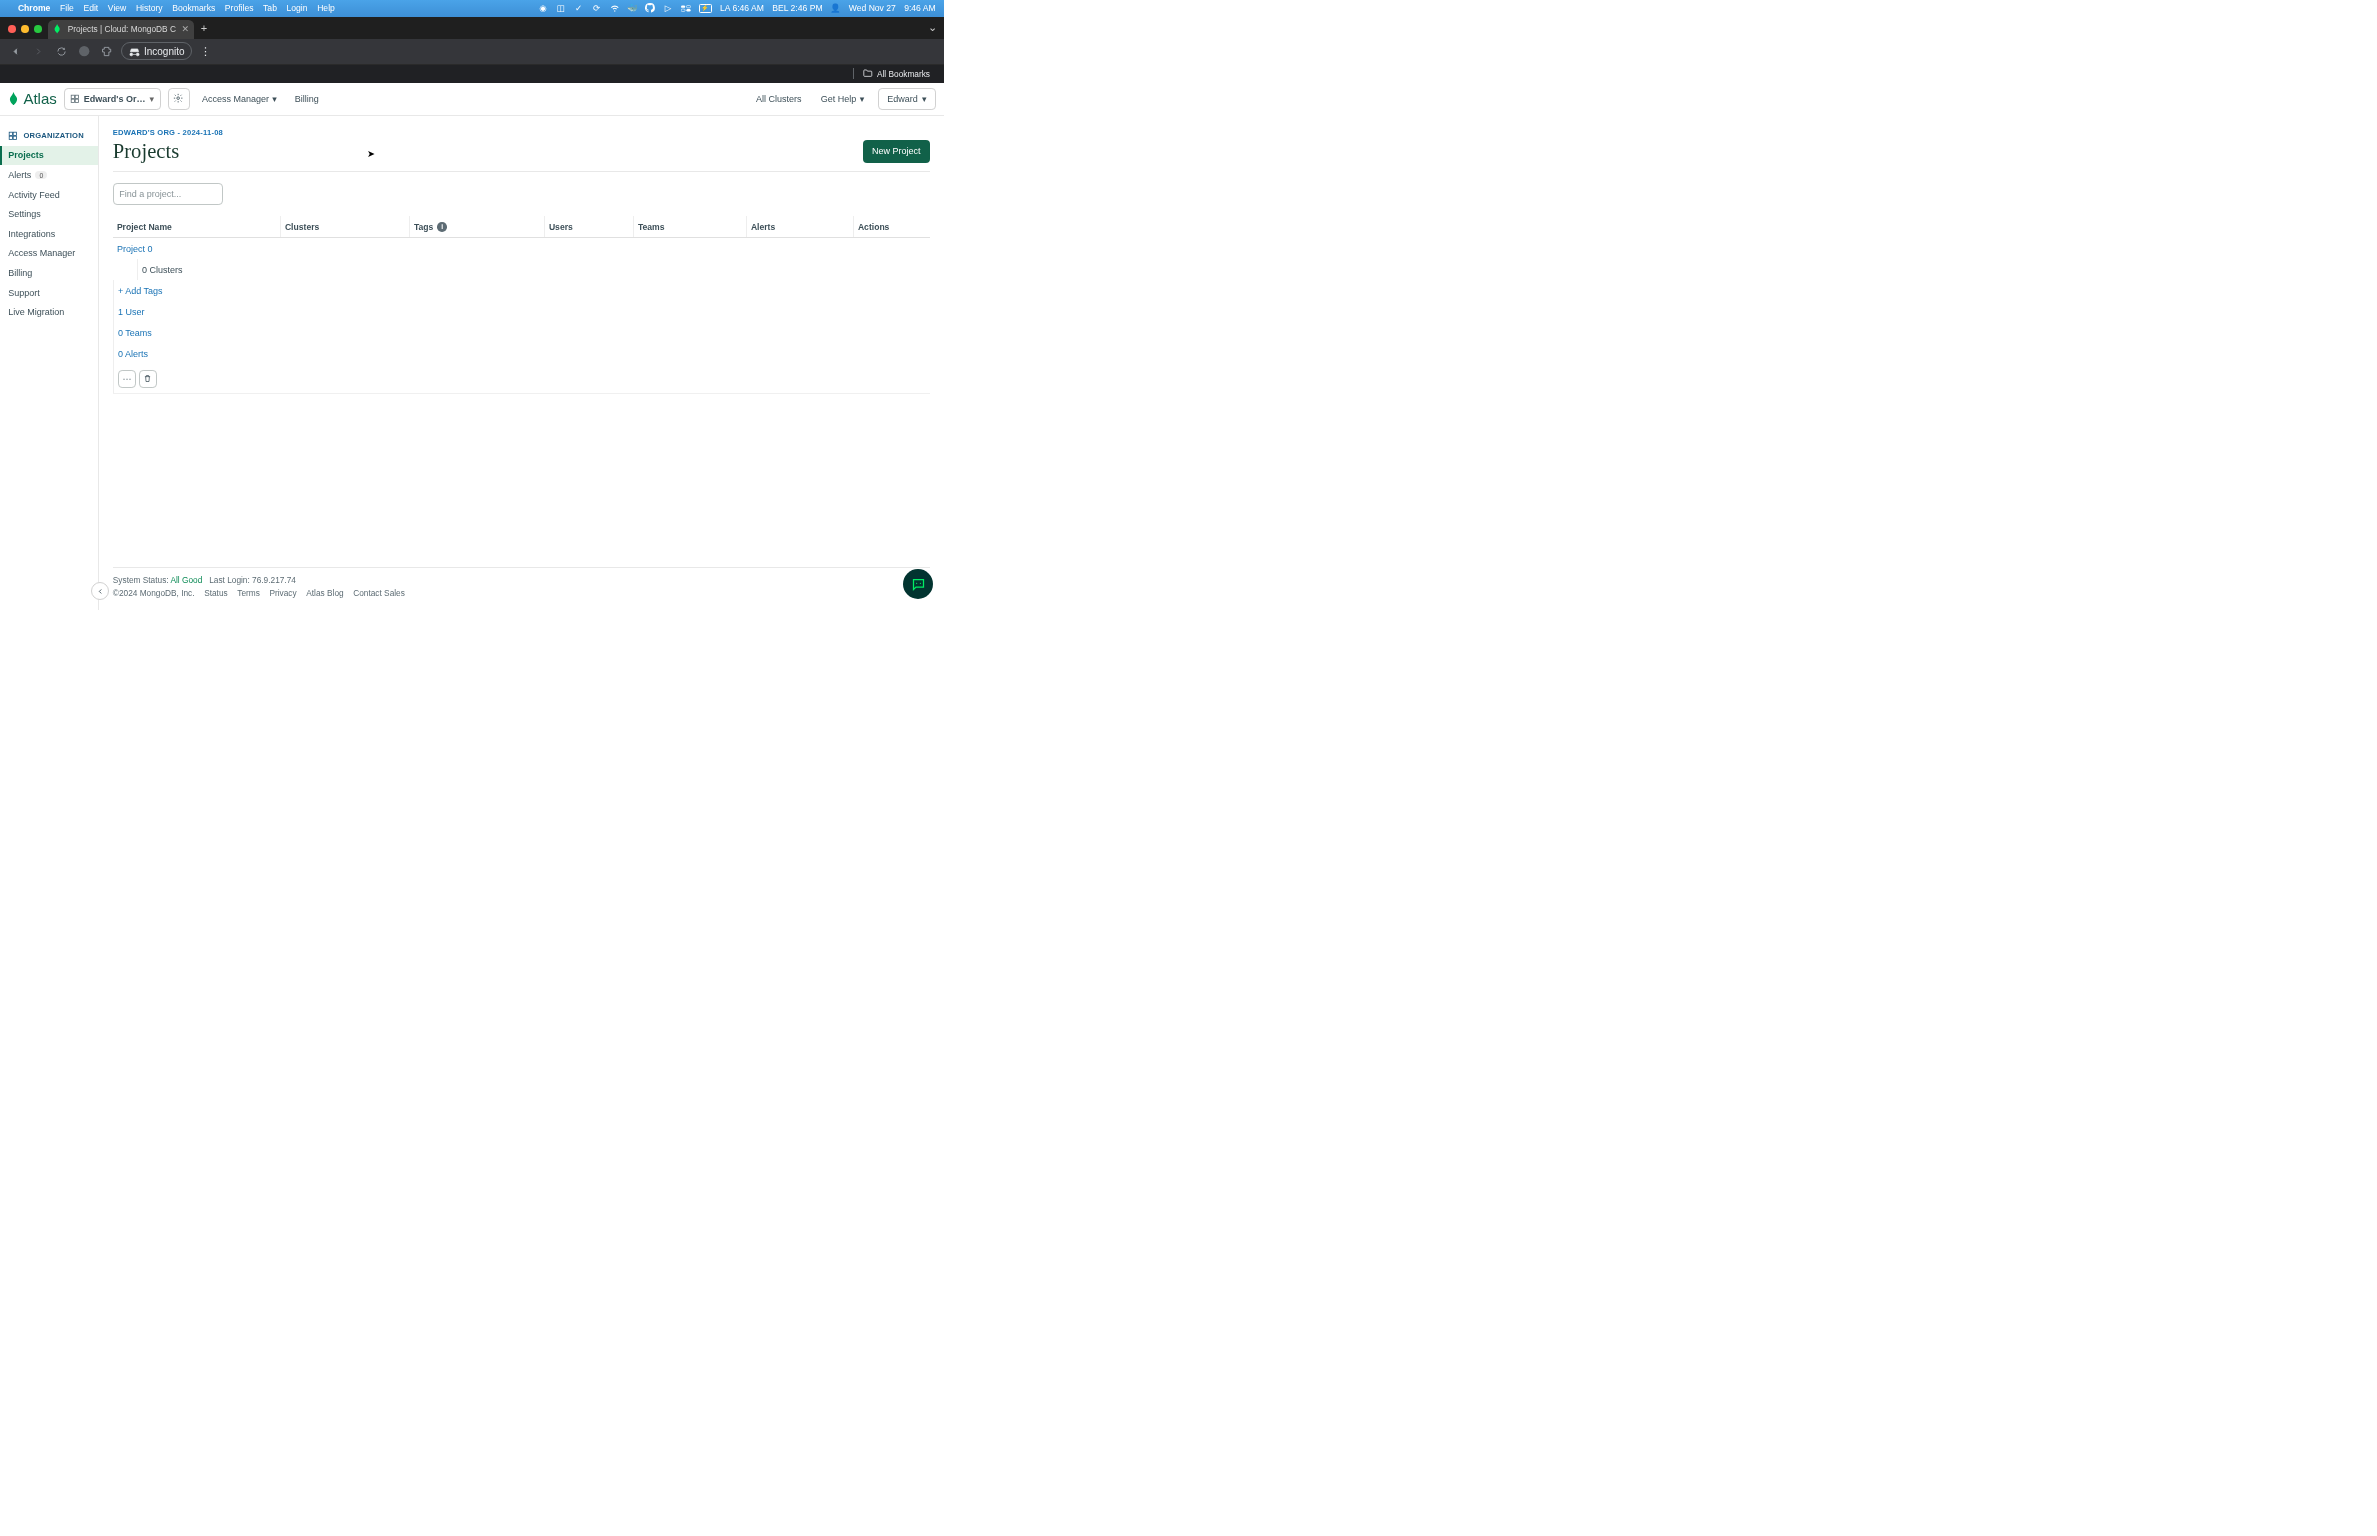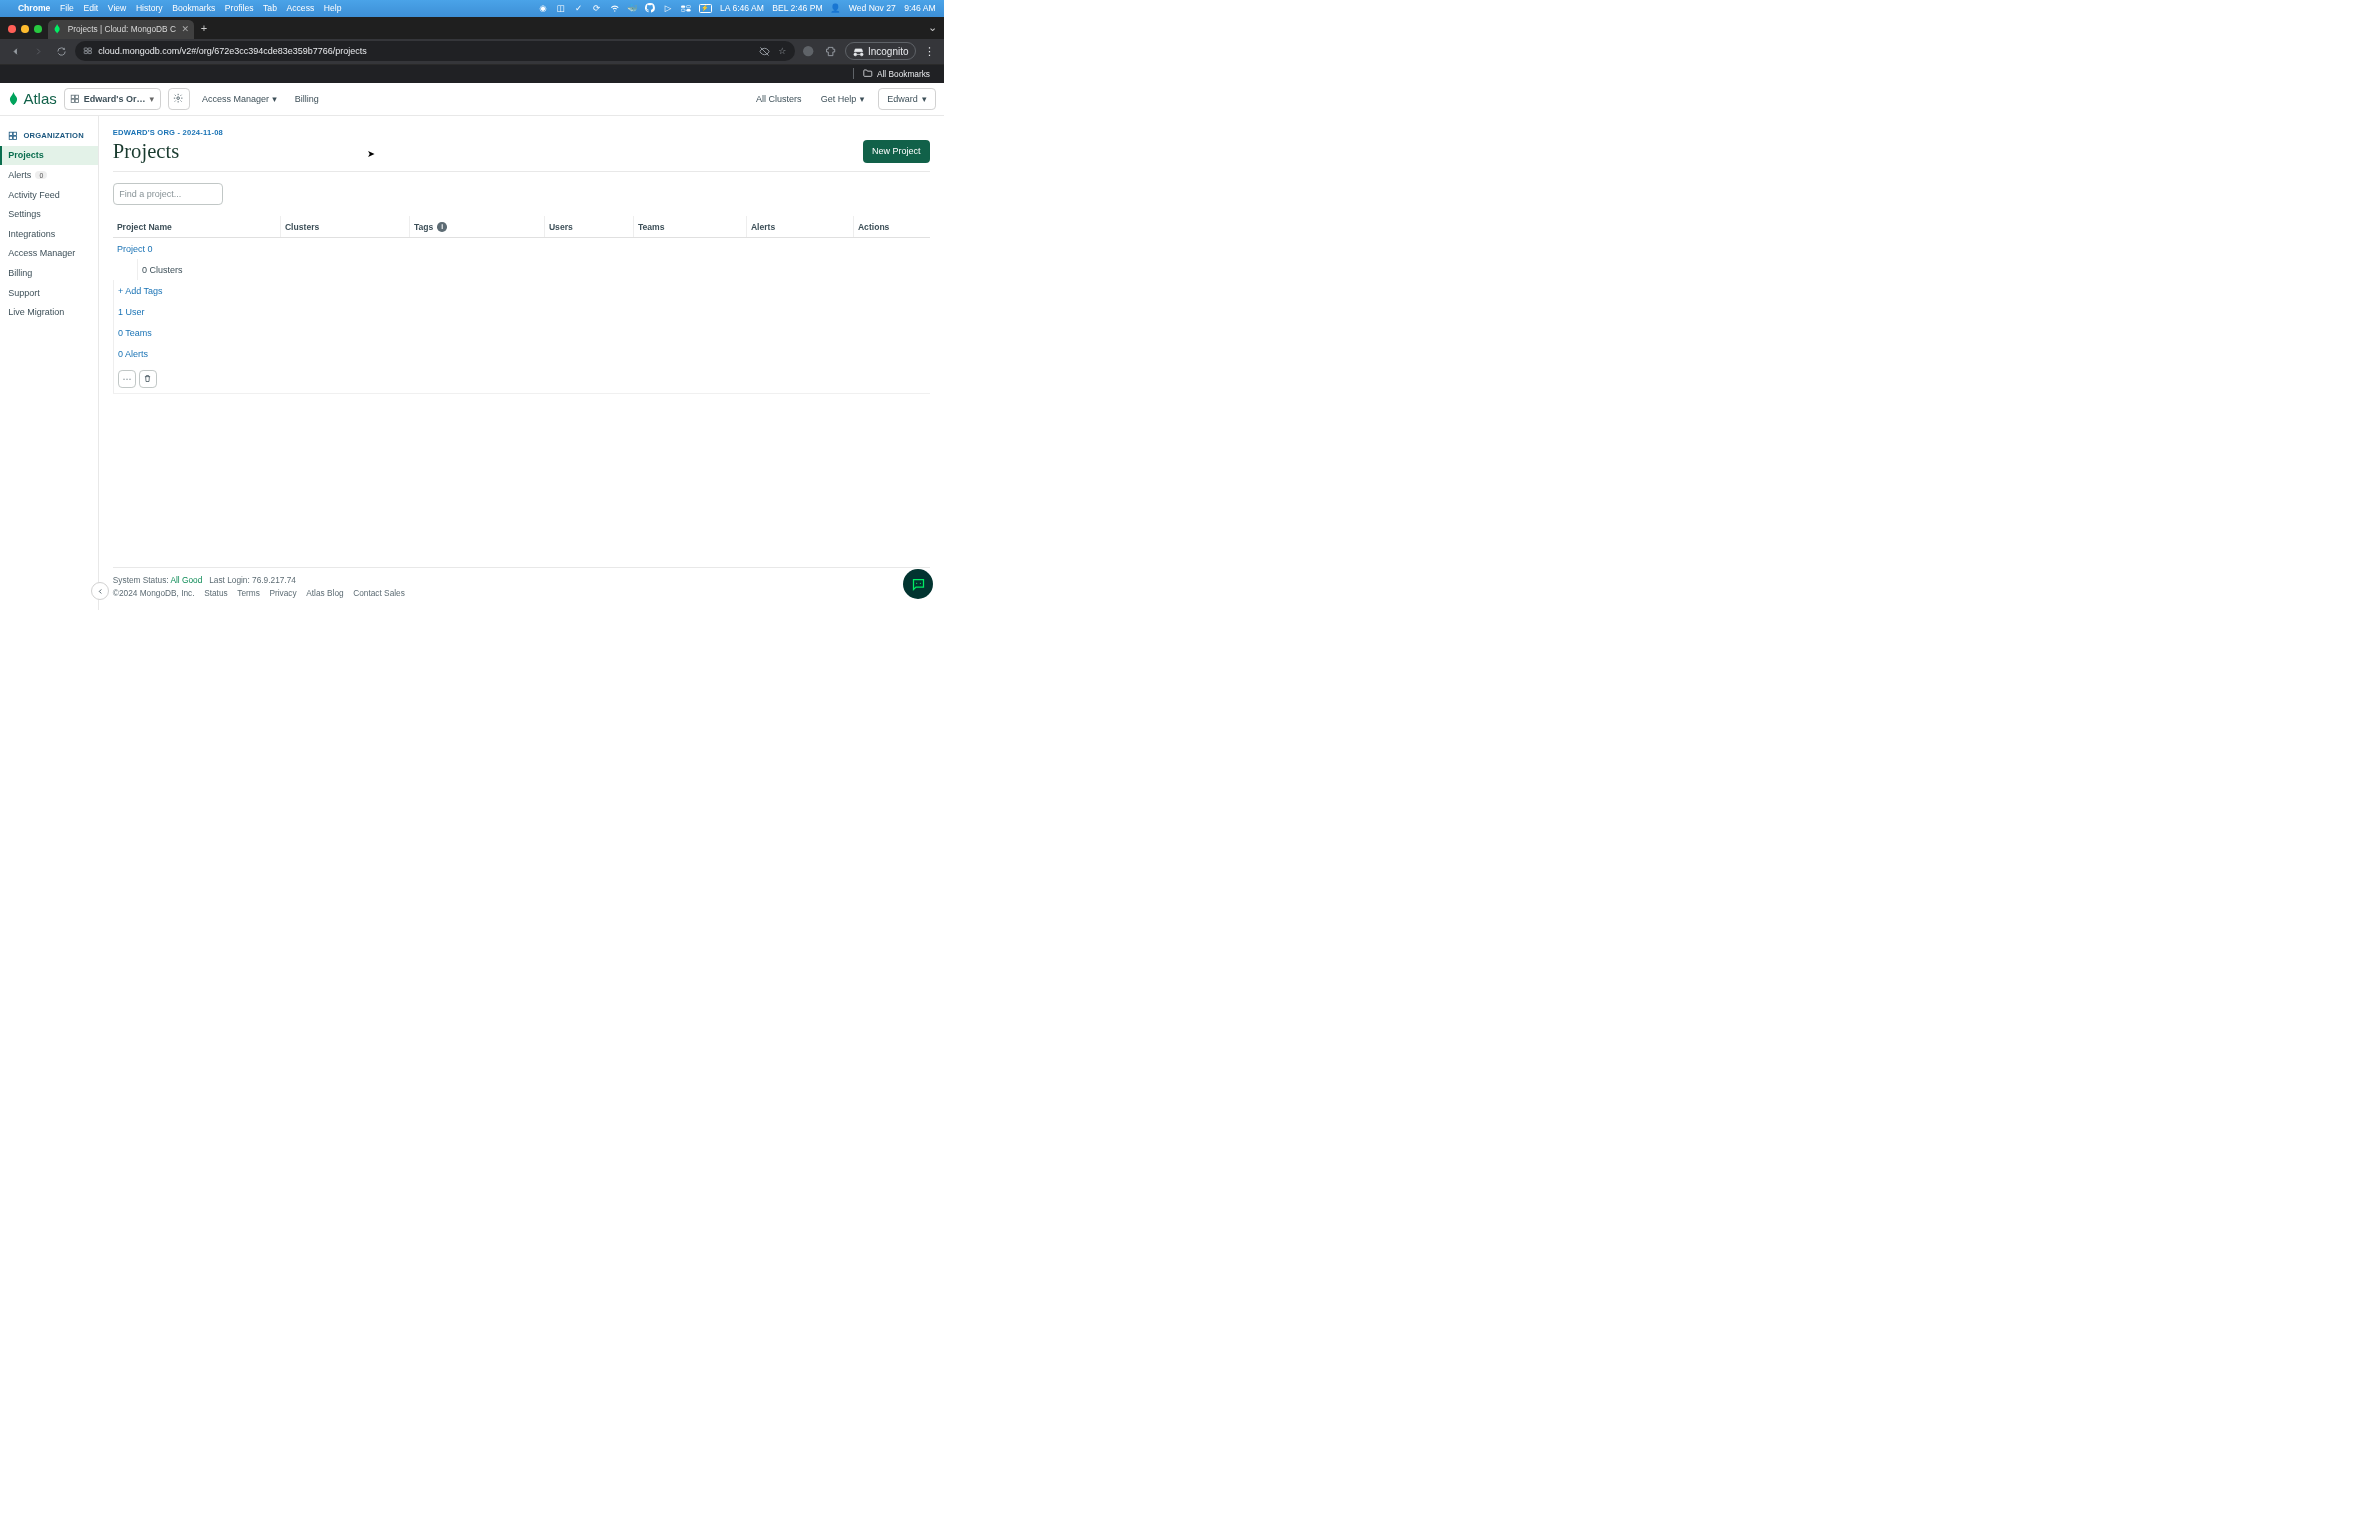--- a/index.html
+++ b/index.html
@@ -102,21 +102,21 @@
   <div class="left">
     <span class="apple"></span>
     <span class="bold">Chrome</span>
     <span>File</span>
     <span>Edit</span>
     <span>View</span>
     <span>History</span>
     <span>Bookmarks</span>
     <span>Profiles</span>
     <span>Tab</span>
-    <span>Access</span>
+    <span>Login</span>
     <span>Help</span>
   </div>
   <div class="right">
     <span class="ico">◉</span>
     <span class="ico">◫</span>
     <span class="ico">✓</span>
     <span class="ico">⟳</span>
     <span class="ico">
       <svg width="10.3" height="7.6" viewBox="0 0 15 11">
           <path d="M7.5 9.5a1 1 0 100 2 1 1 0 000-2zM4 7a5 5 0 017 0l-1.2 1.2a3.3 3.3 0 00-4.6 0L4 7zm-2.5-2.5a8.5 8.5 0 0112 0L12.3 5.7a6.8 6.8 0 00-9.6 0L1.5 4.5z" fill="#fff"></path>
@@ -174,40 +174,20 @@
   <div class="navico" style="opacity:.4">
     <svg width="11" height="11" viewBox="0 0 24 24">
         <path d="M9 6l6 6-6 6" stroke="#9aa0a6" stroke-width="2" fill="none"></path>
       </svg>
   </div>
   <div class="navico">
     <svg width="11" height="11" viewBox="0 0 24 24">
         <path d="M4 12a8 8 0 018-8 8 8 0 017 4M20 12a8 8 0 01-15 4" stroke="#9aa0a6" stroke-width="2" fill="none"></path>
         <path fill="#9aa0a6" d="M19 3v5h-5z"></path>
       </svg>
-  </div>
-  <div class="omnibox">
-    <span class="site-ico">
-      <svg width="9.6" height="9.6" viewBox="0 0 24 24">
-          <rect x="3" y="5" width="8" height="6" rx="1" fill="none" stroke="#9aa0a6" stroke-width="2"></rect>
-          <rect x="13" y="5" width="8" height="6" rx="1" fill="none" stroke="#9aa0a6" stroke-width="2"></rect>
-          <rect x="3" y="13" width="8" height="6" rx="1" fill="none" stroke="#9aa0a6" stroke-width="2"></rect>
-          <rect x="13" y="13" width="8" height="6" rx="1" fill="none" stroke="#9aa0a6" stroke-width="2"></rect>
-        </svg>
-    </span>
-    <span>cloud.mongodb.com/v2#/org/672e3cc394cde83e359b7766/projects</span>
-    <span class="right-ico">
-      <span>
-        <svg width="11" height="11" viewBox="0 0 24 24">
-            <path d="M2 12s3-7 10-7 10 7 10 7-3 7-10 7-10-7-10-7z" fill="none" stroke="#9aa0a6" stroke-width="2"></path>
-            <line x1="3" y1="3" x2="21" y2="21" stroke="#9aa0a6" stroke-width="2"></line>
-          </svg>
-      </span>
-      <span>☆</span>
-    </span>
   </div>
   <div class="rightcluster">
     <div class="navico">
       <svg width="12.4" height="12.4" viewBox="0 0 24 24">
           <circle cx="12" cy="12" r="10" fill="#5f6368"></circle>
         </svg>
     </div>
     <div class="navico">
       <svg width="11" height="11" viewBox="0 0 24 24">
           <path d="M9 3h6v4h4v6h-4v8H5V13H1V7h4V3h4z" fill="none" stroke="#9aa0a6" stroke-width="2"></path>

